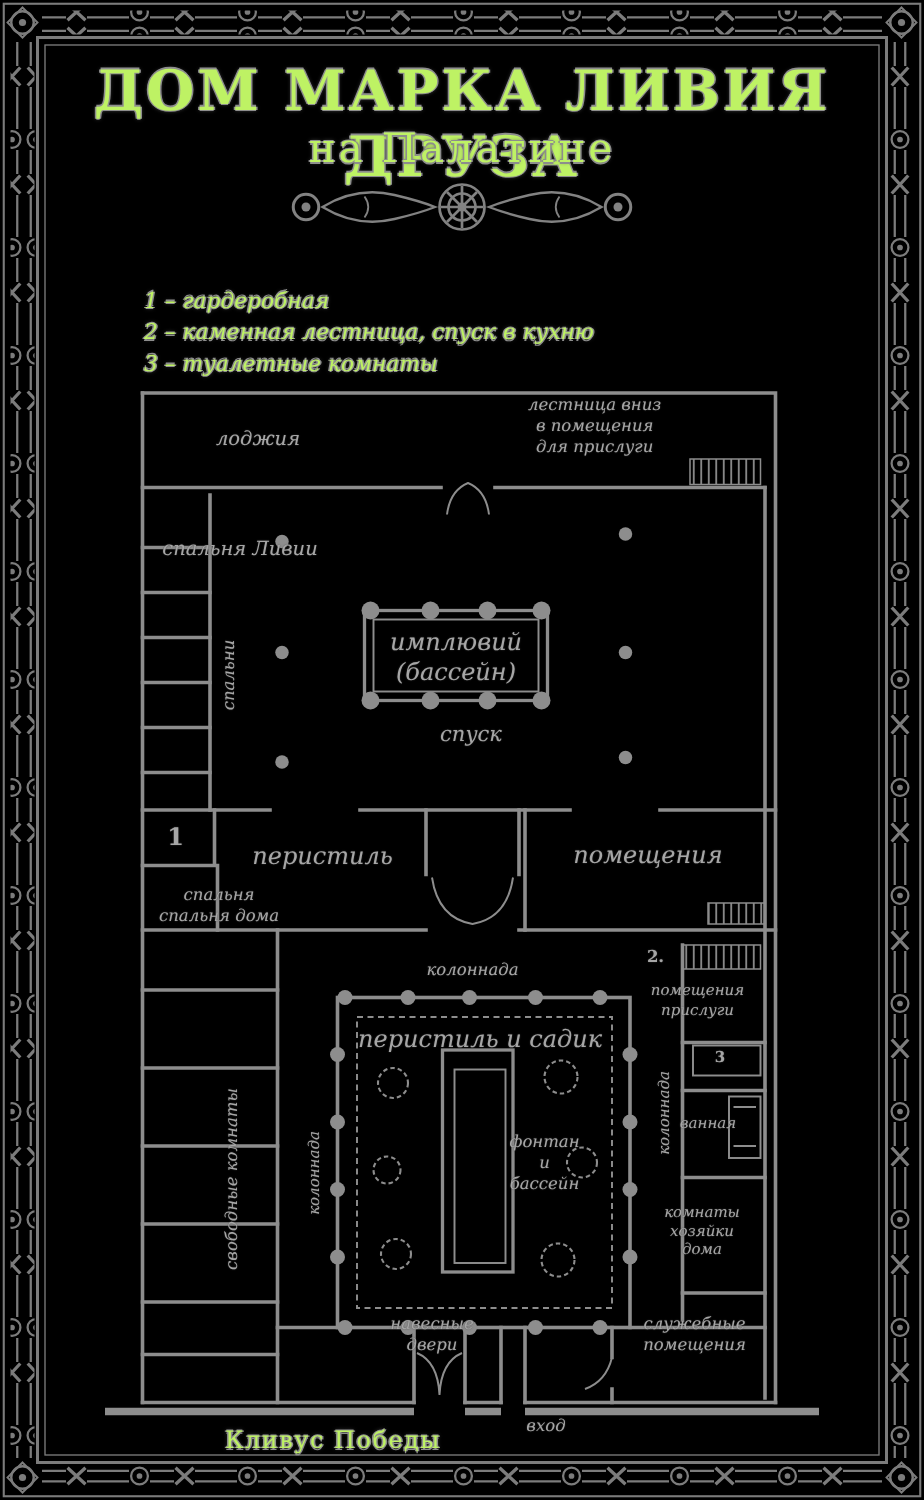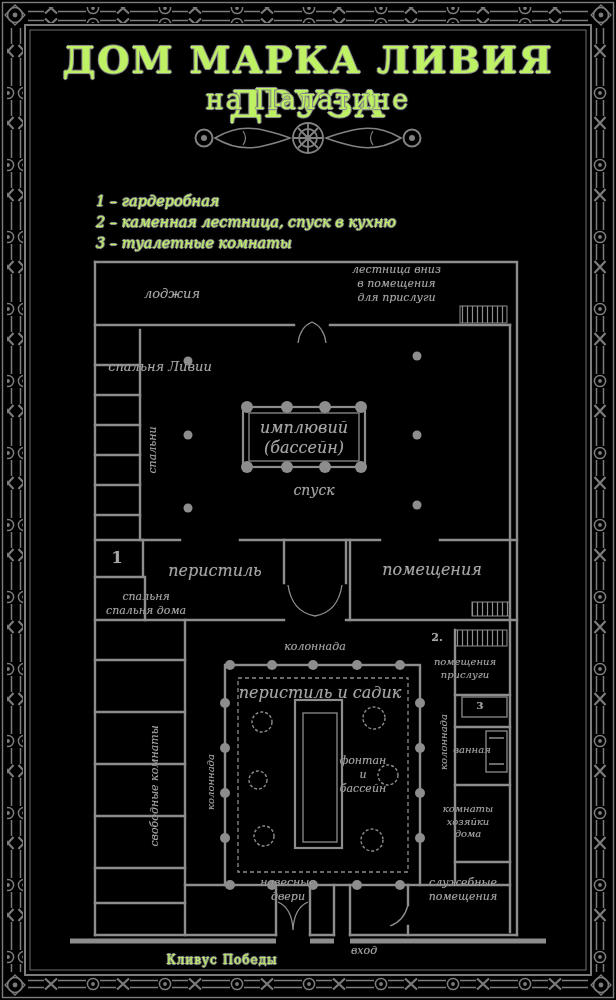--- a/index.html
+++ b/index.html
@@ -16,21 +16,21 @@
             font-size:27px;letter-spacing:2px;}
   .ornament{position:absolute;left:188px;top:116px;}
   .legend{position:absolute;left:96px;top:168px;font-style:italic;font-size:14.5px;line-height:21px;margin-top:23px;}
   .lbl{position:absolute;font-style:italic;font-size:11px;line-height:1.25;color:#a6a6a6;
        text-shadow:0 0 1px #4a4a4a;white-space:pre-line;text-align:center;
        transform:translate(-50%,-50%);}
   .lbl.leftal{transform:none;text-align:center;}
   .lbl.vert{transform:translate(-50%,-50%) rotate(-90deg);white-space:nowrap;}
   .lbl.num{font-style:normal;font-weight:bold;}
   .s10{font-size:10px}.s11{font-size:11px}.s12{font-size:16px}.s13{font-size:13px}.s14{font-size:14px}
-  .street{position:absolute;font-style:normal;font-size:12px;letter-spacing:1px;
+  .street{position:absolute;font-style:normal;font-size:16px;letter-spacing:1px;
           transform:translate(-50%,-50%);}
 </style>
 </head>
 <body>
 
 <div class="page">
 
   <svg class="frame" width="616" height="1000" viewBox="0 0 616 1000">
     <defs>
       <pattern id="ph" width="72" height="16" patternUnits="userSpaceOnUse">

